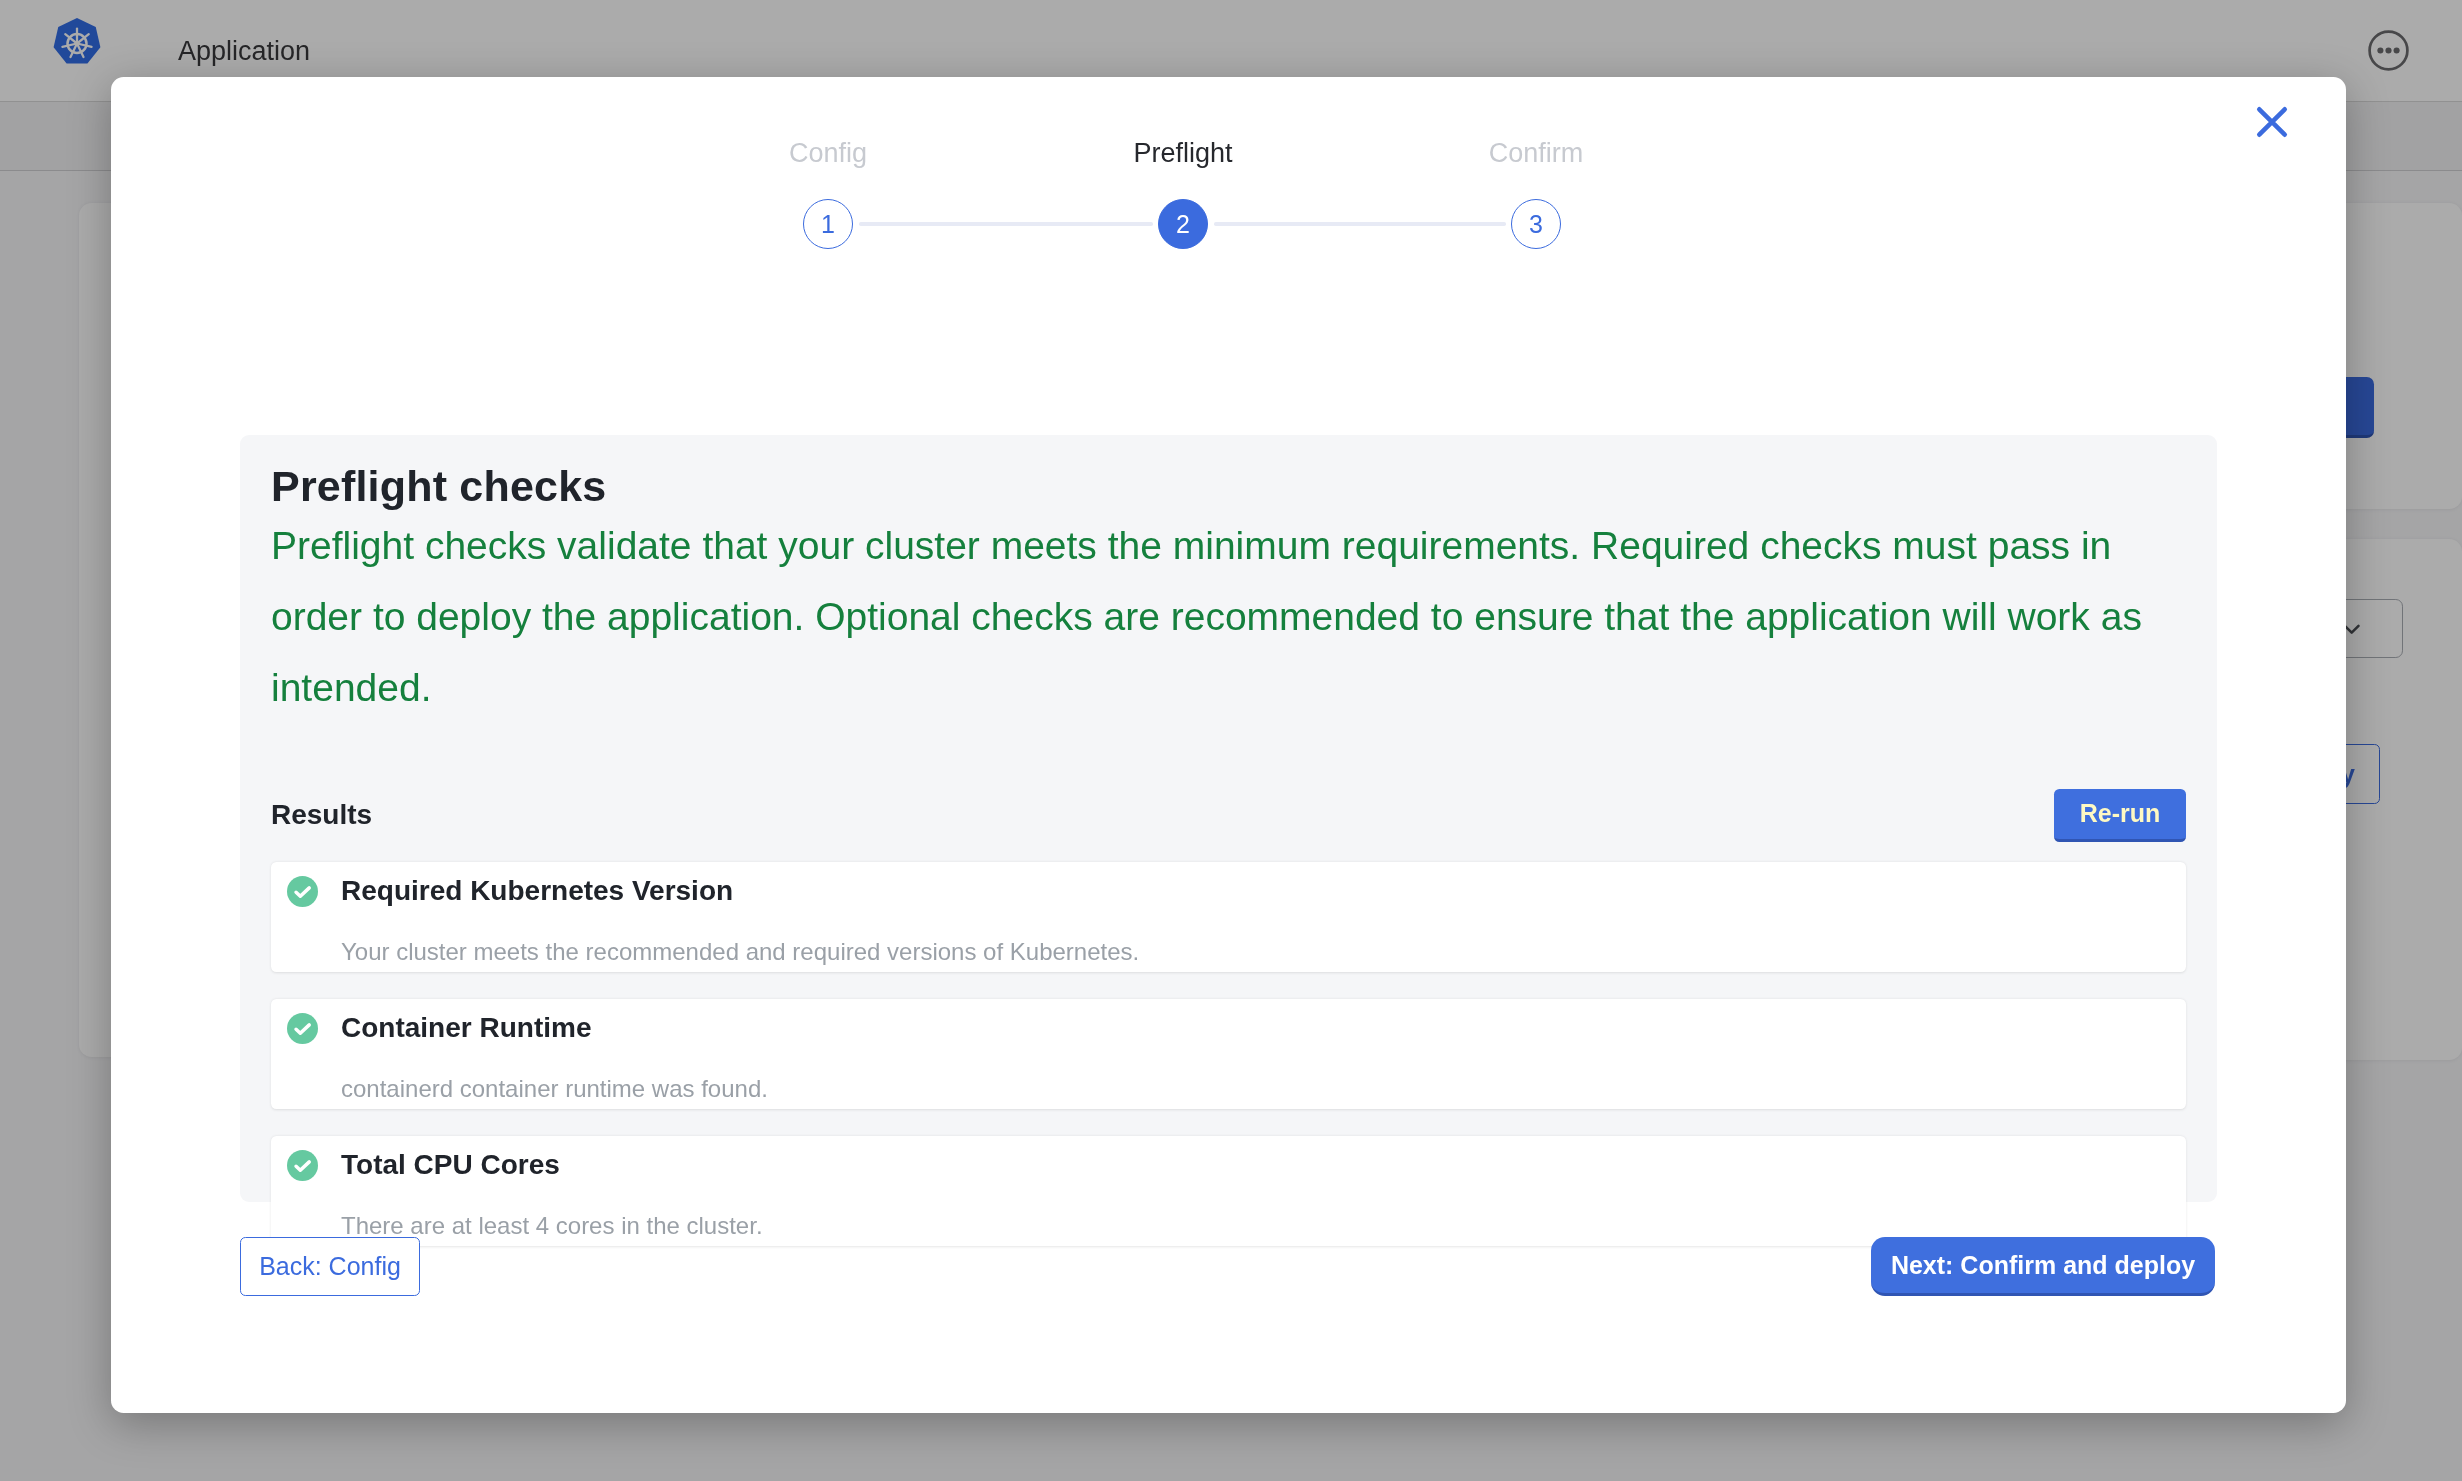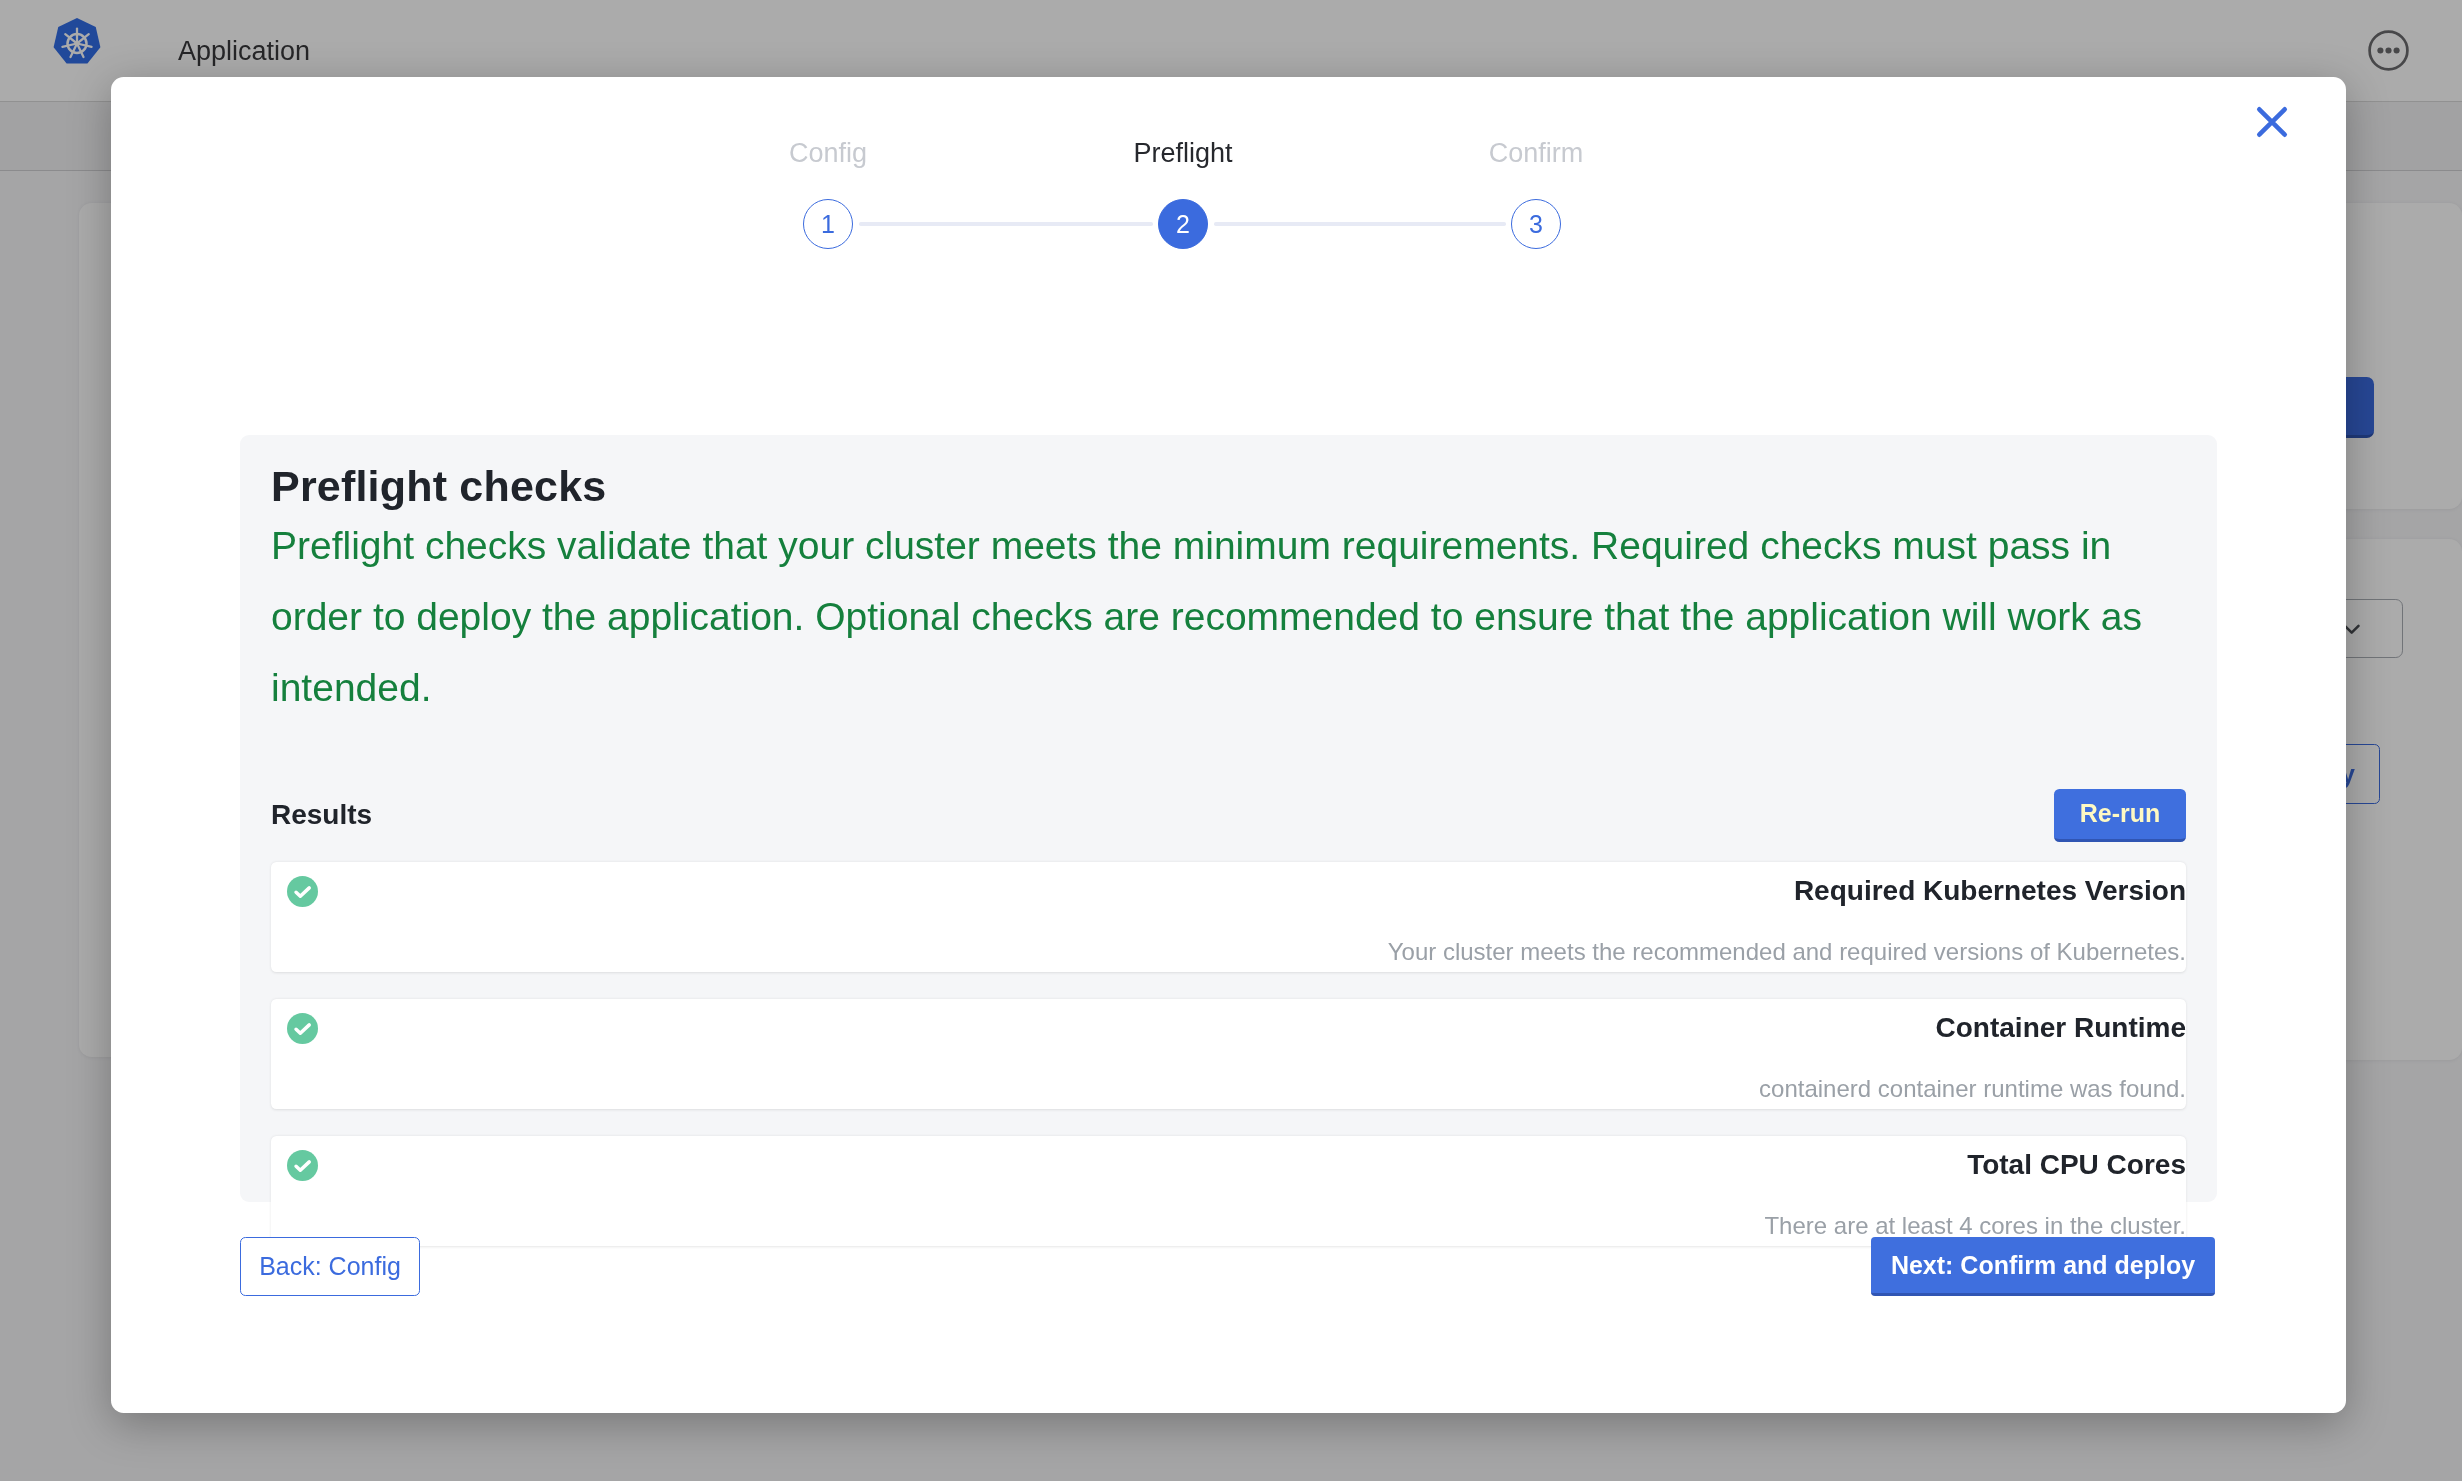--- a/index.html
+++ b/index.html
@@ -36,27 +36,27 @@
   .step-circle{ position:absolute; top:122px; width:50px; height:50px; border-radius:50%; background:#ffffff; border:1.8px solid #3b6bde; color:#3b6bde; font-size:25px; display:flex; align-items:center; justify-content:center; cursor:pointer; }
   .step-circle.active{ background:#3b6bde; color:#ffffff; border-color:#3b6bde; }
   .step-line{ position:absolute; top:145px; height:3.6px; border-radius:1.8px; background:#e7eaf5; }
 
   .panel{ position:absolute; left:129px; top:358px; width:1977px; height:767px; background:#f5f6f8; border-radius:9px; padding:27px 31px 0 31px; }
   .panel h1{ font-size:43px; font-weight:bold; color:#20242b; letter-spacing:0.2px; }
   .panel-desc{ font-size:39px; line-height:1.82; color:#15803d; max-width:1896px; }
   .results-row{ display:flex; justify-content:space-between; align-items:center; margin-top:65px; margin-bottom:20px; }
   .results-label{ font-size:28px; font-weight:bold; color:#20242b; }
   .rerun-btn{ width:132px; height:53px; background:#3f6fde; border:none; border-bottom:3.6px solid #3055b3; border-radius:5.4px; color:#fef9c3; font-weight:bold; font-size:25px; cursor:pointer; }
-  .check-card{ position:relative; height:110px; background:#ffffff; border-radius:5.4px; box-shadow:0 0.9px 2.7px rgba(0,0,0,0.10); margin-bottom:27px; padding:12.6px 0 0 70px;text-align:right; }
+  .check-card{ position:relative; height:110px; background:#ffffff; border-radius:5.4px; box-shadow:0 0.9px 2.7px rgba(0,0,0,0.10); margin-bottom:27px; padding:12.6px 0 0 70px; }
   .check-icon{ position:absolute; left:16px; top:14.4px; width:31px; height:31px; }
   .check-title{ font-size:28px; font-weight:bold; color:#20242b; line-height:32px; }
   .check-desc{ font-size:24px; color:#9aa0a7; margin-top:31px; }
 
   .back-btn{ position:absolute; left:129px; top:1160px; width:180px; height:59px; background:#ffffff; border:1.8px solid #3b6bde; border-radius:5.4px; color:#3b6bde; font-weight:normal; font-size:25px; cursor:pointer; }
-  .next-btn{ position:absolute; left:1760px; top:1160px; width:344px; height:59px; background:#3f6fde; border:none; border-bottom:3.6px solid #3055b3; border-radius:4px; color:#ffffff; font-weight:bold; font-size:25px; cursor:pointer; }
+  .next-btn{ position:absolute; left:1760px; top:1160px; width:344px; height:59px; background:#3f6fde; border:none; border-bottom:3.6px solid #3055b3; border-radius:14px; color:#ffffff; font-weight:bold; font-size:25px; cursor:pointer; }
 </style>
 </head>
 <body>
 
 <div class="screen">
 
   <div class="navbar">
     <svg class="k8s-logo" viewBox="0 0 100 100">
       <polygon points="50,2 87.5,20.1 96.8,60.7 70.8,93.2 29.2,93.2 3.2,60.7 12.5,20.1" fill="#326de6"></polygon>
       <g stroke="#ffffff" stroke-width="4.5" stroke-linecap="round">

